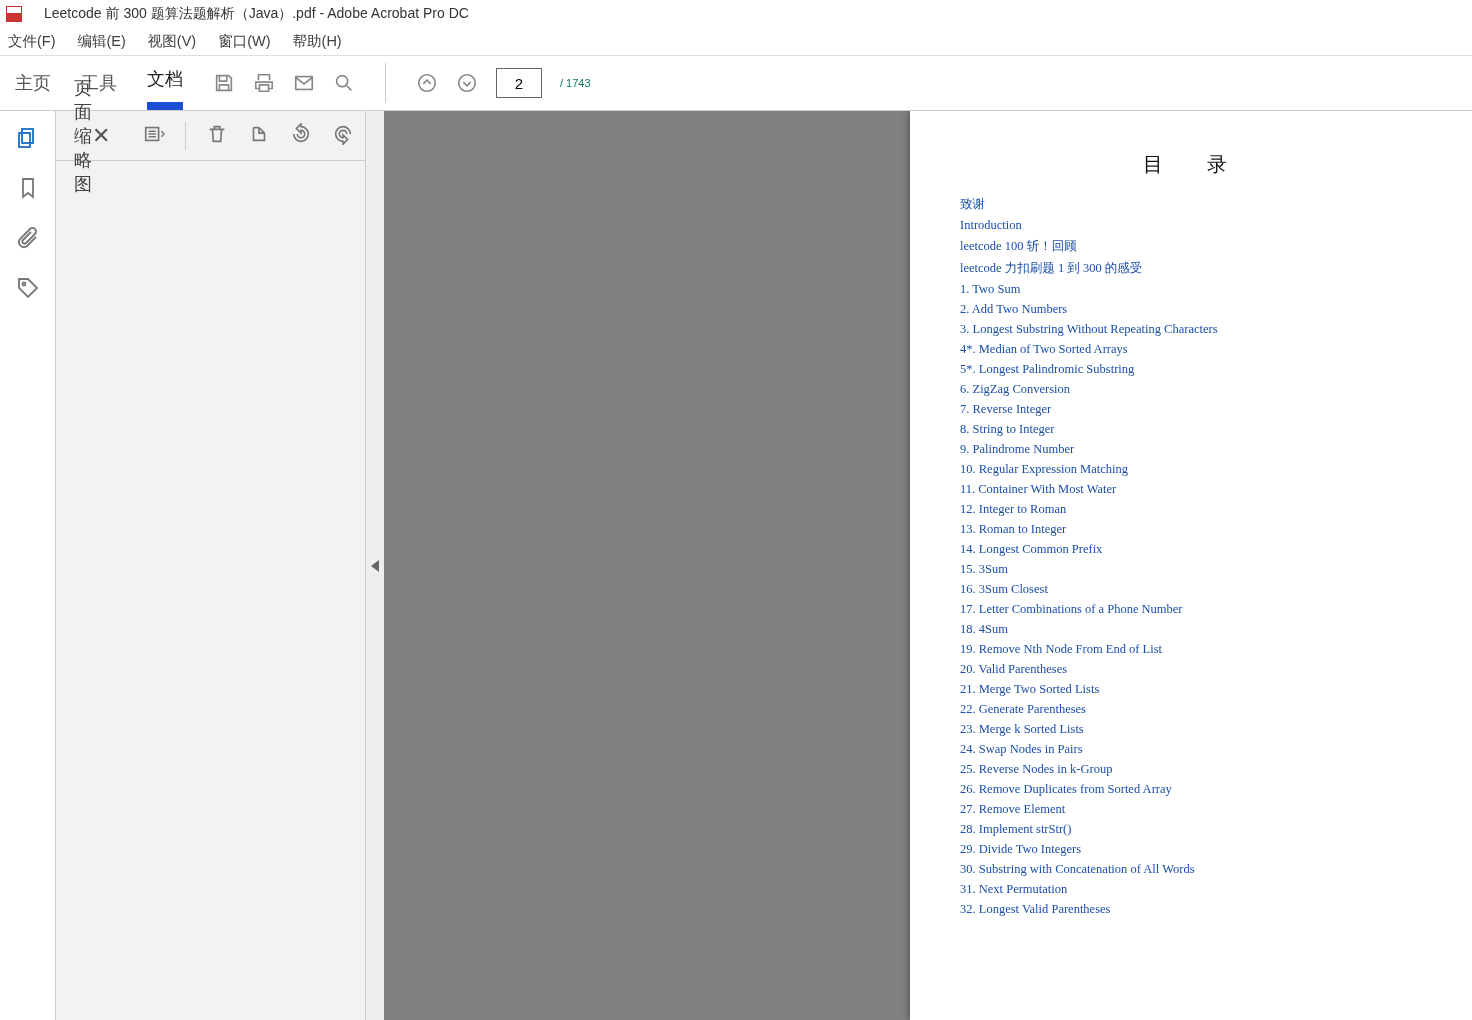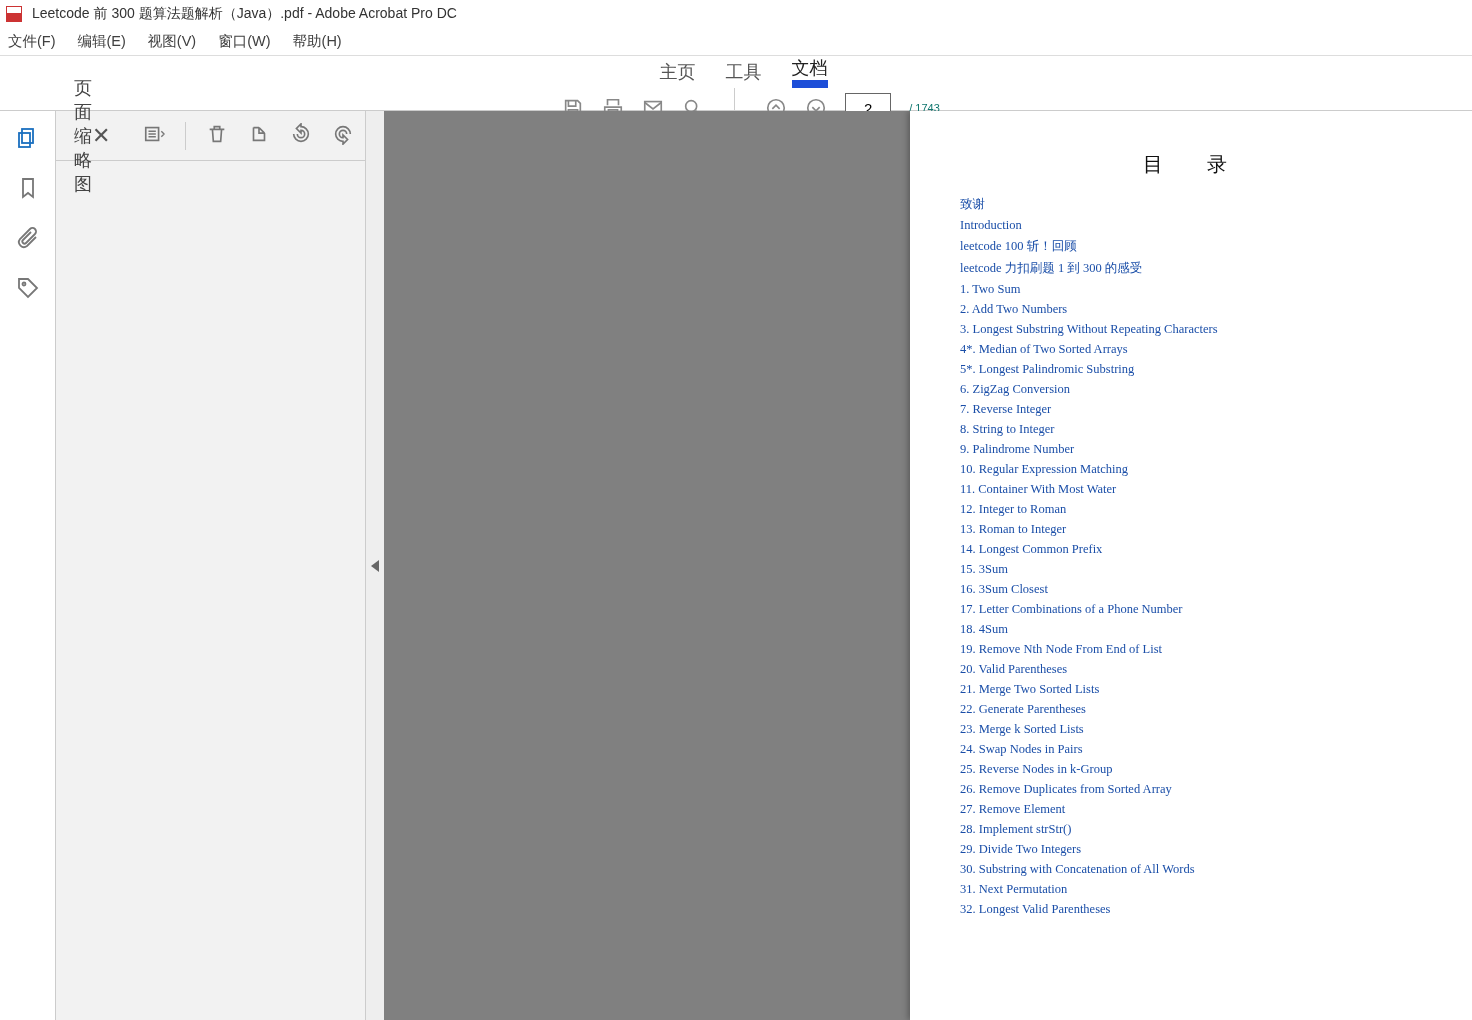--- a/index.html
+++ b/index.html
@@ -1,27 +1,27 @@
 <!DOCTYPE html>
 <html><head>
 <meta charset="utf-8">
 <style>
 * { margin: 0; padding: 0; box-sizing: border-box; font-family: "Microsoft YaHei", "Segoe UI", Arial, sans-serif; }
 body { width: 1472px; height: 1020px; background: #fff; overflow: hidden; display: flex; flex-direction: column; }
 
 
-.titlebar { height: 28px; display: flex; align-items: center; padding: 0 6px; gap: 10px; font-size: 14px; color: #333; }
+.titlebar { height: 28px; display: flex; align-items: center; padding: 0 6px; gap: 22px; font-size: 14px; color: #333; }
 .titlebar .pdf-ico { width: 16px; height: 16px; background: linear-gradient(#fff,#fff); border: 1px solid #c33; position: relative; }
 .titlebar .pdf-ico:before { content:""; position:absolute; bottom:0; left:0; right:0; height:8px; background:#c33; }
 
 
 .menubar { height: 28px; display: flex; align-items: center; padding: 0 8px; gap: 22px; font-size: 14.5px; color: #404040; border-bottom: 1px solid #ddd; }
 
 
-.tooltabs { height: 55px; display: flex; align-items: center; border-bottom: 1px solid #ccc; flex-direction: column; }
+.tooltabs { height: 55px; display: flex; align-items: center; border-bottom: 1px solid #ccc; }
 .tooltabs .tabs { display: flex; align-items: flex-end; height: 100%; padding-left: 15px; gap: 30px; font-size: 18px; color: #555; }
 .tooltabs .tab { height: 100%; display:flex; align-items:center; }
 .tooltabs .tab.active { color:#222; border-bottom: 8px solid #1d4ed8; }
 .tooltabs .tbar { display:flex; align-items:center; gap: 18px; padding-left: 30px; flex:1; }
 .tool-ico { width: 22px; height: 22px; color:#666; display:flex; align-items:center; justify-content:center; }
 .tool-ico svg { width:22px; height:22px; stroke:#888; fill:none; stroke-width:1.8; }
 .divider-v { width:1px; height:40px; background:#ccc; margin: 0 12px; }
 .pageinput { width: 46px; height: 30px; border:1px solid #666; text-align:center; font-size:15px; }
 .pagecount { font-size:11px; color:#0f766e; }
 

